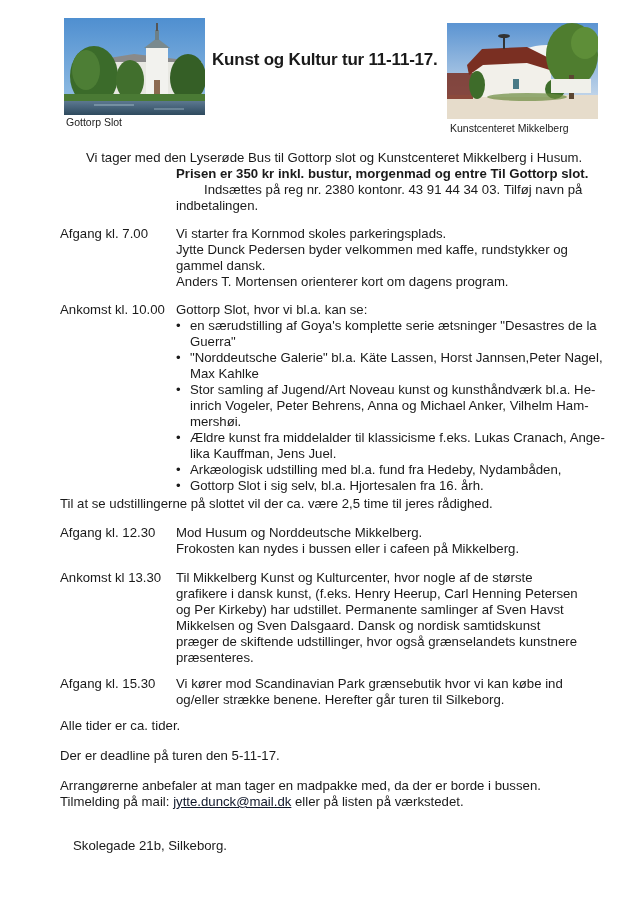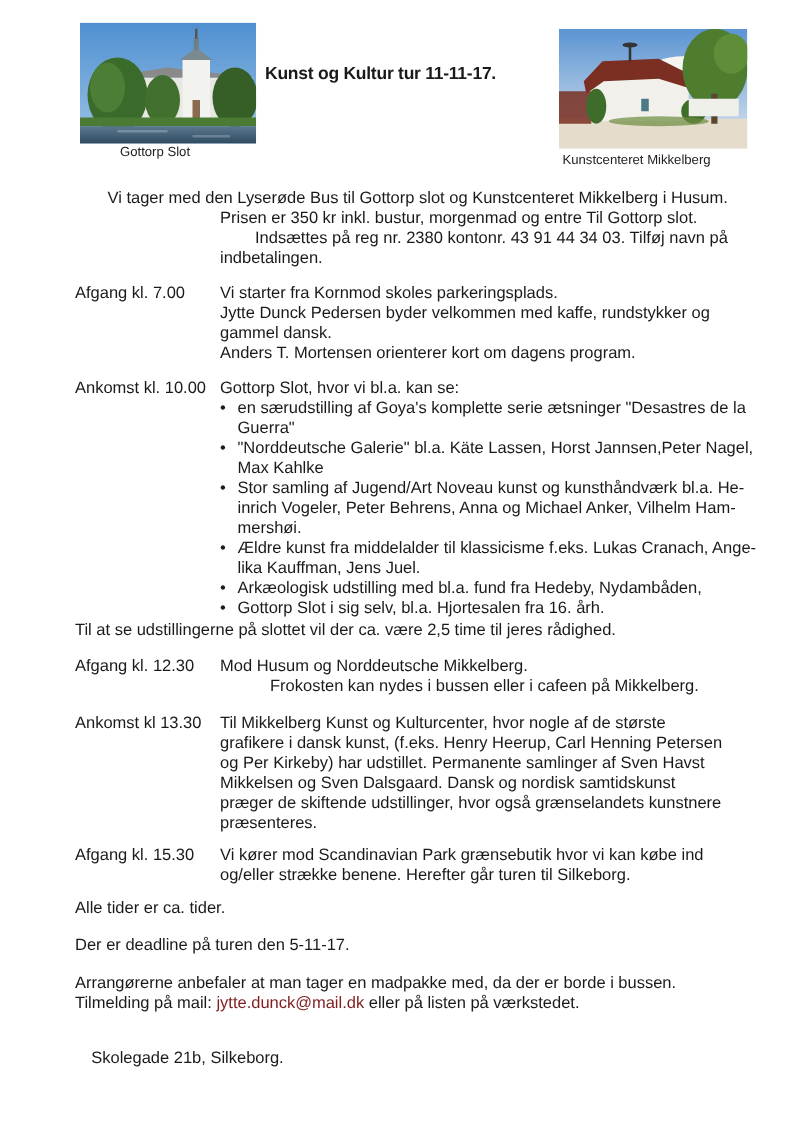--- a/index.html
+++ b/index.html
@@ -1,27 +1,27 @@
 <!DOCTYPE html>
 <html><head>
 <meta charset="utf-8">
 <style>
   html, body { margin: 0; padding: 0; background: #ffffff; }
   body { width: 636px; height: 900px; position: relative; overflow: hidden;
          font-family: "Liberation Sans", sans-serif; color: #1a1a1a; font-size: 13.2px; }
   .photo { position: absolute; overflow: hidden; }
   .caption { position: absolute; font-size: 10.5px; color: #222; white-space: nowrap; }
-  .title { position: absolute; left: 212px; top: 50px; font-size: 14px; font-weight: bold; letter-spacing: -0.2px; white-space: nowrap; }
+  .title { position: absolute; left: 212px; top: 50px; font-size: 17px; font-weight: bold; letter-spacing: -0.2px; white-space: nowrap; }
   .line { position: absolute; white-space: nowrap; line-height: 16px; }
   .lbl { left: 60px; text-align: right; }
   .ind { left: 176px; }
   .bul { left: 176px; }
   .bul .dot { position: absolute; left: 0; top: 0; }
   .bul .txt { position: absolute; left: 14px; top: 0; white-space: nowrap; }
-  a.mail { color: #7f1d1d; }
+  a.mail { color: #0f172a; text-decoration: underline; }
 </style>
 </head>
 <body>
 
 <div class="photo" style="left:64px; top:18px; width:141px; height:97px;">
   <svg width="141" height="97" viewBox="0 0 141 97">
     <defs>
       <linearGradient id="sky1" x1="0" y1="0" x2="0" y2="1">
         <stop offset="0" stop-color="#4f8fd0"></stop>
           <stop offset="1" stop-color="#9cc4e6"></stop>
@@ -42,21 +42,21 @@
     <ellipse cx="30" cy="58" rx="24" ry="30" fill="#3b6b2a"></ellipse>
     <ellipse cx="22" cy="52" rx="14" ry="20" fill="#4d7e35"></ellipse>
     <ellipse cx="66" cy="62" rx="14" ry="20" fill="#416f2d"></ellipse>
     <ellipse cx="124" cy="60" rx="18" ry="24" fill="#355f26"></ellipse>
     <rect x="0" y="76" width="141" height="7" fill="#4a7a34"></rect>
     <rect x="0" y="83" width="141" height="14" fill="url(#water1)"></rect>
     <rect x="30" y="86" width="40" height="2" fill="#8fa8b8" opacity="0.6"></rect>
     <rect x="90" y="90" width="30" height="2" fill="#8fa8b8" opacity="0.5"></rect>
   </svg>
 </div>
-<div class="caption" style="left:66px; top:116px;margin-left:30px;">Gottorp Slot</div>
+<div class="caption" style="left:66px; top:116px;">Gottorp Slot</div>
 
 <div class="title">Kunst og Kultur tur 11-11-17.</div>
 
 <div class="photo" style="left:447px; top:23px; width:151px; height:96px;">
   <svg width="151" height="96" viewBox="0 0 151 96">
     <defs>
       <linearGradient id="sky2" x1="0" y1="0" x2="0" y2="1">
         <stop offset="0" stop-color="#5b94d2"></stop>
           <stop offset="1" stop-color="#dfe8f0"></stop>
       </linearGradient>
@@ -75,21 +75,21 @@
     <rect x="122" y="52" width="5" height="24" fill="#5b4632"></rect>
     <ellipse cx="30" cy="62" rx="8" ry="14" fill="#3e6c2a"></ellipse>
     <ellipse cx="108" cy="66" rx="10" ry="10" fill="#3f6e2b"></ellipse>
     <rect x="104" y="56" width="40" height="14" fill="#f0f0ea"></rect>
     <ellipse cx="80" cy="74" rx="40" ry="4" fill="#6b8a3e" opacity="0.7"></ellipse>
   </svg>
 </div>
 <div class="caption" style="left:450px; top:122px;">Kunstcenteret Mikkelberg</div>
 
 <div class="line" style="left:60px; top:150px;margin-left:26px;">Vi tager  med den Lyserøde Bus til Gottorp slot og Kunstcenteret Mikkelberg i Husum.</div>
-<div class="line ind" style="top:166px;">Prisen er 350 kr inkl. bustur, morgenmad og entre Til Gottorp slot.</div>
+<div class="line ind" style="top:166px;font-weight:bold;">Prisen er 350 kr inkl. bustur, morgenmad og entre Til Gottorp slot.</div>
 <div class="line ind" style="top:182px;margin-left:28px;">Indsættes på reg nr. 2380  kontonr. 43 91 44 34 03. Tilføj navn på</div>
 <div class="line ind" style="top:198px;">indbetalingen.</div>
 
 <div class="line lbl" style="top:226px;">Afgang kl. 7.00</div>
 <div class="line ind" style="top:226px;">Vi starter fra Kornmod skoles parkeringsplads.</div>
 <div class="line ind" style="top:242px;">Jytte Dunck Pedersen byder velkommen med kaffe, rundstykker og</div>
 <div class="line ind" style="top:258px;">gammel dansk.</div>
 <div class="line ind" style="top:274px;">Anders T. Mortensen orienterer kort om dagens program.</div>
 
 <div class="line lbl" style="top:302px;">Ankomst kl. 10.00</div>
@@ -139,21 +139,21 @@
   <div class="line bul" style="top:478px;">
     <span class="dot">•</span>
     <span class="txt">Gottorp Slot i sig selv, bl.a. Hjortesalen fra 16. årh.</span>
   </div>
 </div>
 
 <div class="line" style="left:60px; top:496px;">Til at se udstillingerne på slottet vil der ca. være 2,5 time til jeres rådighed.</div>
 
 <div class="line lbl" style="top:525px;">Afgang kl. 12.30</div>
 <div class="line ind" style="top:525px;">Mod Husum og Norddeutsche Mikkelberg.</div>
-<div class="line ind" style="top:541px;margin-left:40px;">Frokosten kan nydes i bussen eller i cafeen på Mikkelberg.</div>
+<div class="line ind" style="top:541px;">Frokosten kan nydes i bussen eller i cafeen på Mikkelberg.</div>
 
 <div class="line lbl" style="top:570px;">Ankomst kl 13.30</div>
 <div class="line ind" style="top:570px;">Til Mikkelberg Kunst og Kulturcenter, hvor nogle af de største</div>
 <div class="line ind" style="top:586px;">grafikere i dansk kunst, (f.eks. Henry Heerup, Carl Henning Petersen</div>
 <div class="line ind" style="top:602px;">og Per Kirkeby) har udstillet. Permanente samlinger af Sven Havst</div>
 <div class="line ind" style="top:618px;">Mikkelsen og Sven Dalsgaard. Dansk og nordisk samtidskunst</div>
 <div class="line ind" style="top:634px;">præger de skiftende udstillinger, hvor også grænselandets kunstnere</div>
 <div class="line ind" style="top:650px;">præsenteres.</div>
 
 <div class="line lbl" style="top:676px;">Afgang kl. 15.30</div>

